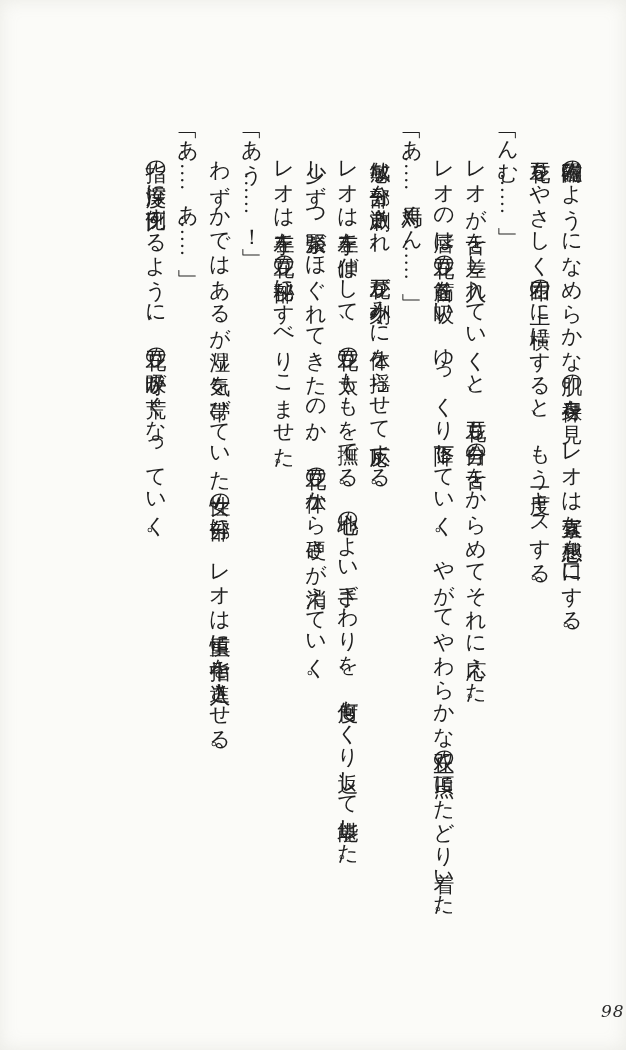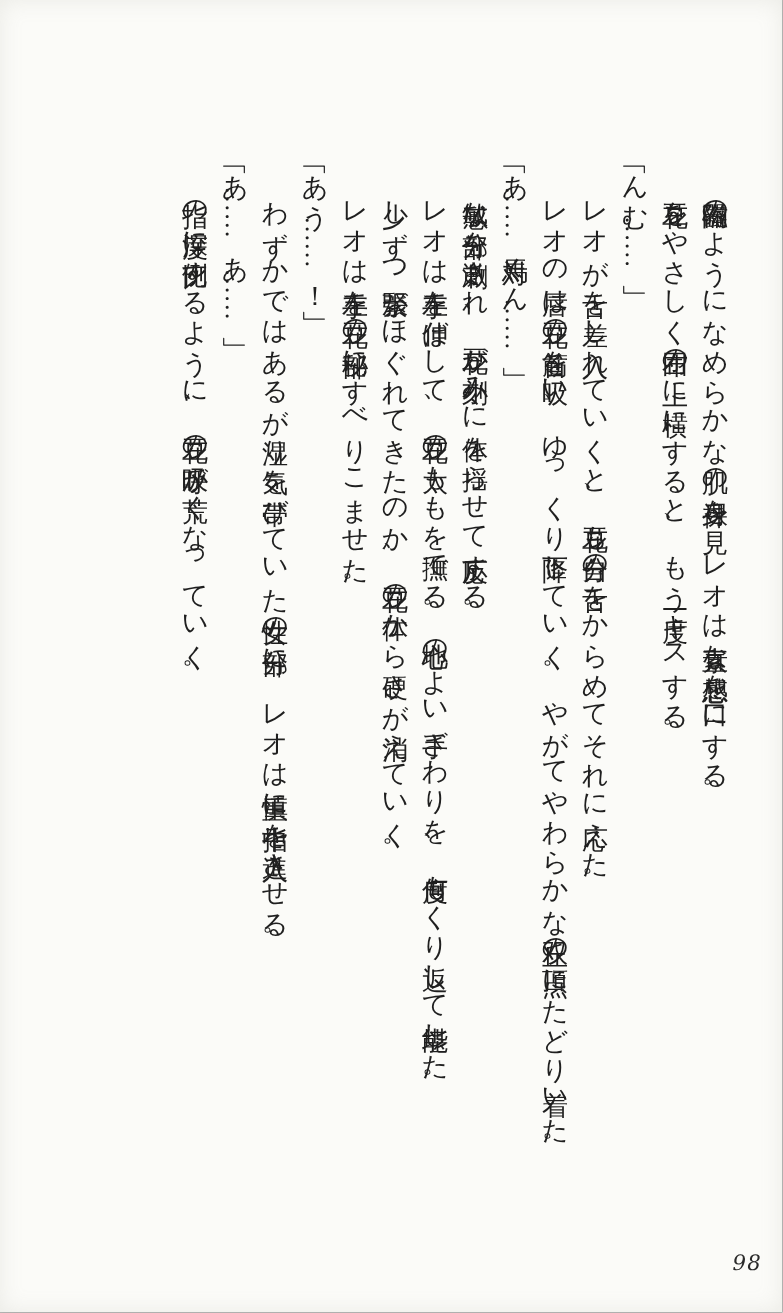--- a/index.html
+++ b/index.html
@@ -72,14 +72,14 @@
       <p class="dialogue">「あ……対馬くん……」</p>
       <p class="narrative">敏感な部分を刺激され、豆花が小刻みに体を揺らせて反応する。</p>
       <p class="narrative">レオは左手を伸ばして、豆花の太ももを撫でる。心地のよい手ざわりを、何度もくり返して堪能した。</p>
       <p class="narrative">少しずつ緊張がほぐれてきたのか、豆花の体から硬さが消えていく。</p>
       <p class="narrative">レオは左手を豆花の秘部にすべりこませた。</p>
       <p class="dialogue">「あう……！」</p>
       <p class="narrative">わずかではあるが湿り気を帯びていた女性の部分に、レオは慎重に中指を進入させる。</p>
       <p class="dialogue">「あ……あ……」</p>
       <p class="narrative">指の深度に比例するように、豆花の呼吸が荒くなっていく。</p>
     </div>
-  <div class="page-number" style="color: rgb(42, 42, 42);">98</div>
+  <div class="page-number" style="color: rgb(42, 42, 42); margin-left: 15px;">98</div>
 </div>
 
 </body></html>

